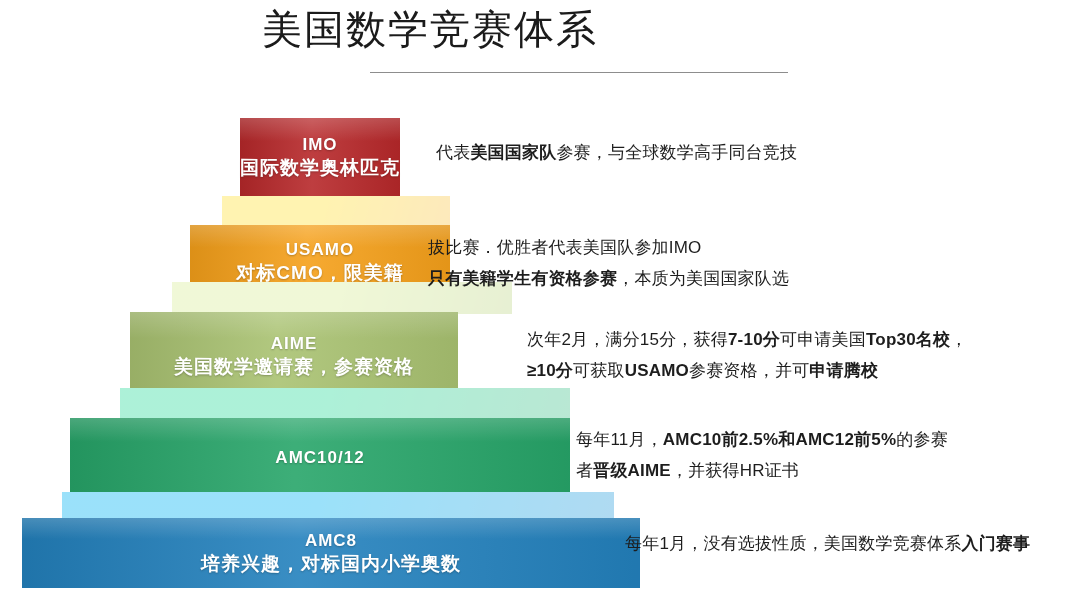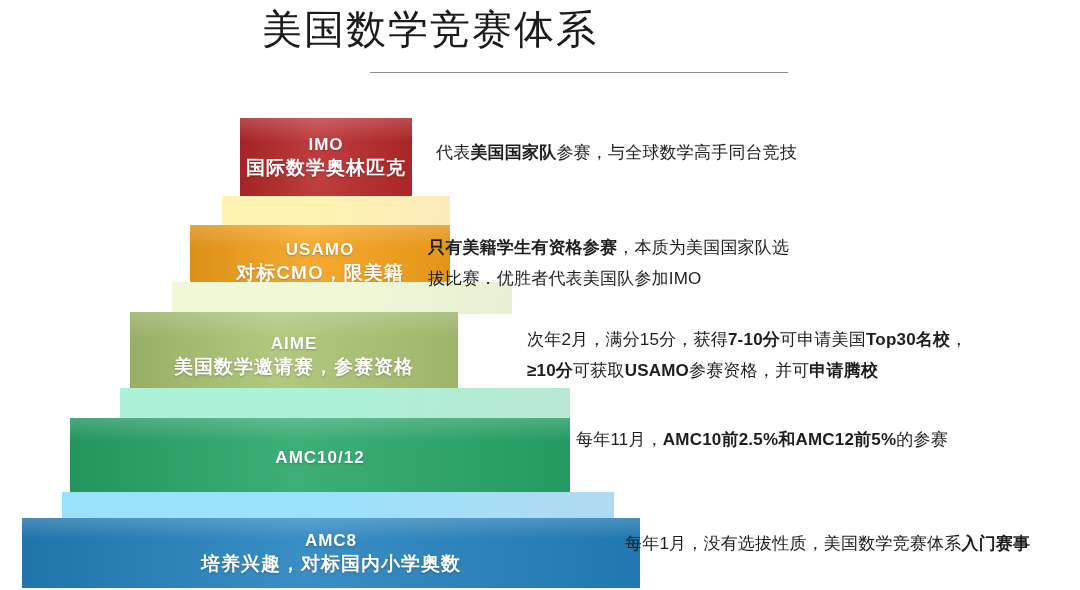--- a/index.html
+++ b/index.html
@@ -69,21 +69,21 @@
 </style>
 </head>
 <body>
 
 <div class="title-wrap">
   <div class="title">美国数学竞赛体系</div>
 </div>
 <div class="title-rule"></div>
 
 <div class="pyramid" id="pyramid">
-    <div class="tier" style="left: 240px; top: 118px; width: 160px; height: 78px; padding-left: 12px;">
+    <div class="tier" style="left: 240px; top: 118px; width: 160px; height: 78px;">
       <div class="face" style="background: linear-gradient(rgba(255, 255, 255, 0.18) 0%, rgba(255, 255, 255, 0) 30%), linear-gradient(90deg, rgba(0, 0, 0, 0.1) 0%, rgba(255, 255, 255, 0.1) 45%, rgba(0, 0, 0, 0.07) 100%), rgb(183, 40, 42);">
         <div class="label">
           <span class="en">IMO</span>
           <span class="cn">国际数学奥林匹克</span>
         </div>
       </div>
     </div>
     <div class="tier" style="left: 222px; top: 196px; width: 228px; height: 31px;">
       <div class="top" style="background: linear-gradient(105deg, rgb(248, 199, 114) 0%, rgb(248, 199, 114) 45%, rgba(255, 255, 255, 0.55) 120%), rgb(248, 199, 114); background-blend-mode: screen; clip-path: polygon(0% 0%, 100% 0%, 100% 100%, -14.04% 100%);"></div>
     </div>
@@ -127,26 +127,27 @@
         </div>
       </div>
     </div>
   </div>
 
 <div id="descs">
     <div class="desc" style="left: 422px; top: 137px; margin-left: 14px;">
       <div><span>代表</span><b>美国国家队</b><span>参赛，与全球数学高手同台竞技</span></div>
     </div>
     <div class="desc" style="left: 428px; top: 232px;">
+      <div><span>拔比赛．优胜者代表美国队参加IMO</span></div>
       <div><b>只有美籍学生有资格参赛</b><span>，本质为美国国家队选</span></div>
-      <div><span>拔比赛．优胜者代表美国队参加IMO</span></div>
     </div>
     <div class="desc" style="left: 527px; top: 324px;">
       <div><span>次年2月，满分15分，获得</span><b>7-10分</b><span>可申请美国</span><b>Top30名校</b><span>，</span></div>
       <div><b>≥10分</b><span>可获取</span><b>USAMO</b><span>参赛资格，并可</span><b>申请腾校</b></div>
     </div>
     <div class="desc" style="left: 576px; top: 424px;">
       <div><span>每年11月，</span><b>AMC10前2.5%和AMC12前5%</b><span>的参赛</span></div>
+      <div><span>者</span><b>晋级AIME</b><span>，并获得HR证书</span></div>
     </div>
     <div class="desc" style="left: 625px; top: 528px;">
       <div><span>每年1月，没有选拔性质，美国数学竞赛体系</span><b>入门赛事</b></div>
     </div>
   </div>
 
 </body></html>

